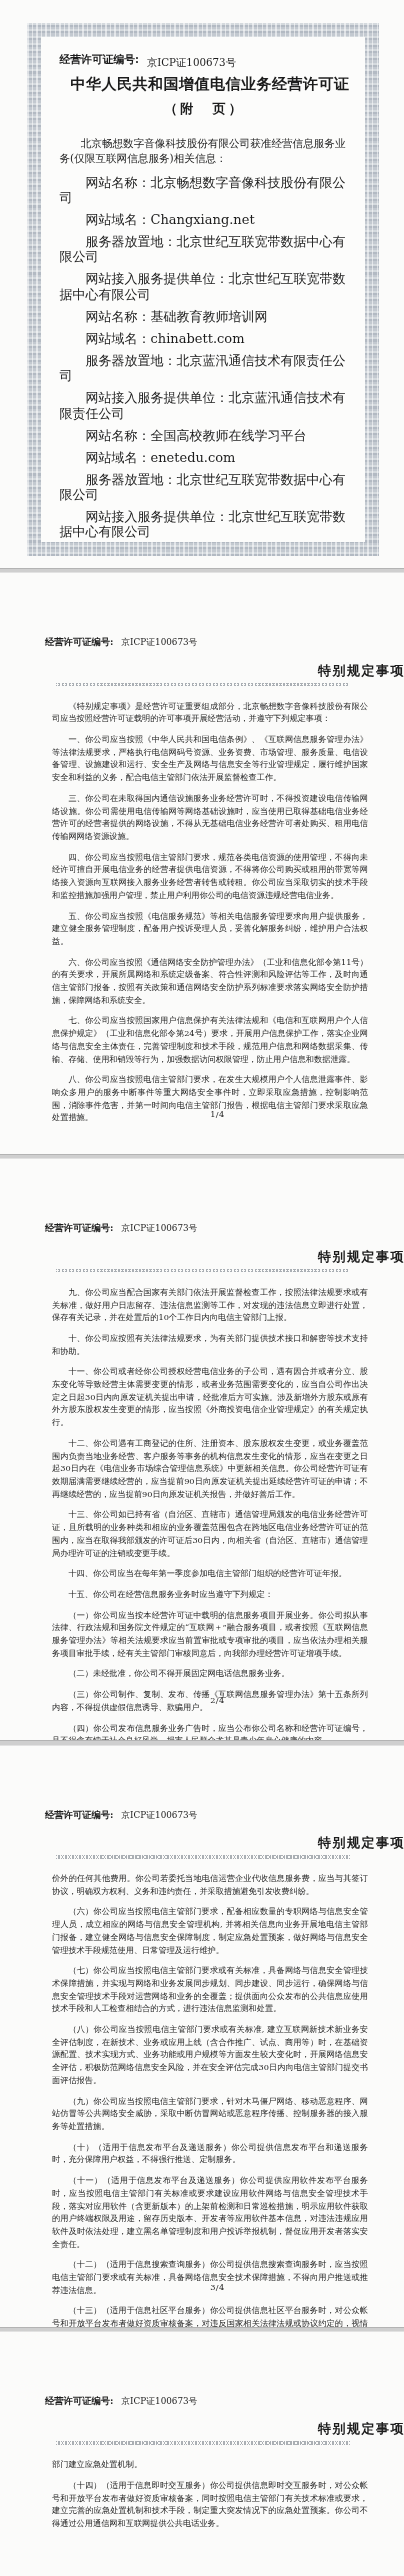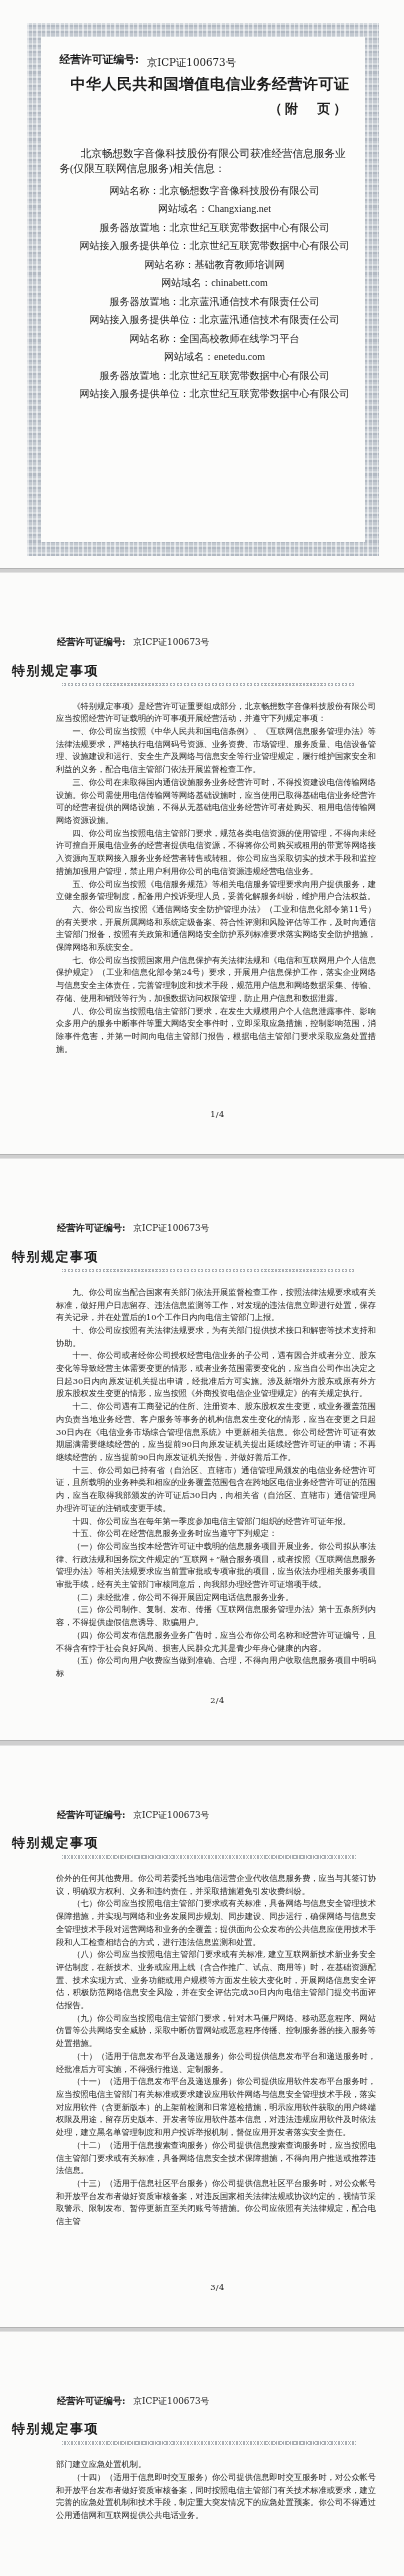--- a/index.html
+++ b/index.html
@@ -1,49 +1,49 @@
 <!DOCTYPE html>
 <html style="font-size:8.2px"><head>
 <meta charset="utf-8">
 <style>
   html,body{margin:0;padding:0;background:#ffffff;}
   .doc{width:405px;margin:0 auto;font-family:"DejaVu Serif","Liberation Serif",serif;color:#1c1c1c;}
-  .page{position:relative;background:#fbfbfa;overflow:hidden;box-sizing:border-box;padding-left:12px;}
+  .page{position:relative;background:#fbfbfa;overflow:hidden;box-sizing:border-box;}
   .page.cert{height:568px;}
   .page.special{height:581px;}
   .page.special.last{height:543px;}
   .sep{height:5.2px;background:#cfcfcf;border-top:1px solid #b3b3b3;border-bottom:0.5px solid #e2e2e2;box-sizing:border-box;}
 
   
   .cert-frame{position:absolute;left:27px;right:26px;top:23px;bottom:12px;
     background:
       repeating-linear-gradient(90deg, rgba(255,255,255,.55) 0 1.5px, rgba(255,255,255,0) 1.5px 4.6px),
       repeating-linear-gradient(0deg, #b3bac3 0 2.1px, #d5dade 2.1px 4.1px, #c3c9d0 4.1px 6.7px);
     padding:14px;box-sizing:border-box;}
   .cert-inner{background:#fcfcfb;width:100%;height:100%;box-sizing:border-box;padding:15.5px 15.5px 0 18.5px;}
   .cert-no-row{margin:0 0 3.1px 0;}
   .cert-no-label{font-weight:bold;font-size:10.8px;}
   .cert-no{display:inline-block;font-size:10.3px;margin-left:5.2px;transform:translateY(3.1px);}
   .cert-title{margin:8.2px 0 0 0;text-align:right;font-size:15px;font-weight:bold;letter-spacing:0.5px;}
-  .cert-subtitle{margin:6.2px 0 0 0;text-align:right;font-size:13px;font-weight:bold;letter-spacing:3.1px;}
-  .cert-body{margin-top:28px;font-family:Liberation Serif, serif;}
+  .cert-subtitle{margin:6.2px 0 0 0;text-align:center;font-size:13px;font-weight:bold;letter-spacing:3.1px;}
+  .cert-body{margin-top:18px;}
   .cert-intro{font-size:10.6px;line-height:1.45;text-indent:2em;margin:0 0 8.2px 0;}
-  .cert-line{font-size:10px;line-height:1.18;margin:6.7px 0;text-indent:2em;text-align:center;}
+  .cert-line{font-size:13px;line-height:1.18;margin:6.7px 0;text-indent:2em;}
 
   
   .sp-head{padding:63px 0 0 45px;}
   .sp-no-label{font-weight:bold;font-size:9.3px;}
   .sp-no{font-size:8.8px;margin-left:5.2px;}
-  .sp-title{margin:12.4px 0 3.1px 0;text-align:left;font-size:13px;font-weight:bold;letter-spacing:1.5px;}
+  .sp-title{margin:12.4px 0 3.1px 0;text-align:right;font-size:13px;font-weight:bold;letter-spacing:1.5px;}
   .zigzag{height:3.6px;width:294px;margin:1px auto 0;opacity:.75;
     background:
       repeating-linear-gradient(118deg, #8f969d 0 1px, transparent 1px 3.1px),
       repeating-linear-gradient(62deg, #8f969d 0 1px, transparent 1px 3.1px);}
   .sp-body{margin-top:13.4px;padding:0 29px 0 44px;}
-  .para{margin:0;font-size:8.2px;line-height:12.7px;text-indent:2em;text-align:justify;}
+  .para{margin:8px;font-size:8.2px;line-height:12.7px;text-indent:2em;text-align:justify;}
   .para.cont{text-indent:0;}
   .pagenum{position:absolute;bottom:35px;left:15px;width:100%;text-align:center;font-size:8.2px;letter-spacing:0.5px;}
 </style>
 </head>
 <body>
 
 <div class="doc">
 
   <section class="page cert">
     <div class="cert-frame">
@@ -142,24 +142,25 @@
   <section class="page special">
     <div class="sp-head">
       <span class="sp-no-label">经营许可证编号:</span>
       <span class="sp-no">京ICP证100673号</span>
     </div>
     <h2 class="sp-title">特别规定事项</h2>
     <div class="zigzag"></div>
     <div class="sp-body">
 
     <p class="para cont">价外的任何其他费用。你公司若委托当地电信运营企业代收信息服务费，应当与其签订协议，明确双方权利、义务和违约责任，并采取措施避免引发收费纠纷。</p>
+        <p class="para">（六）你公司应当按照电信主管部门要求，配备相应数量的专职网络与信息安全管理人员，成立相应的网络与信息安全管理机构, 并将相关信息向业务开展地电信主管部门报备，建立健全网络与信息安全保障制度，制定应急处置预案，做好网络与信息安全管理技术手段规范使用、日常管理及运行维护。</p>
         <p class="para">（七）你公司应当按照电信主管部门要求或有关标准，具备网络与信息安全管理技术保障措施，并实现与网络和业务发展同步规划、同步建设、同步运行，确保网络与信息安全管理技术手段对运营网络和业务的全覆盖；提供面向公众发布的公共信息应使用技术手段和人工检查相结合的方式，进行违法信息监测和处置。</p>
         <p class="para">（八）你公司应当按照电信主管部门要求或有关标准, 建立互联网新技术新业务安全评估制度，在新技术、业务或应用上线（含合作推广、试点、商用等）时，在基础资源配置、技术实现方式、业务功能或用户规模等方面发生较大变化时，开展网络信息安全评估，积极防范网络信息安全风险，并在安全评估完成30日内向电信主管部门提交书面评估报告。</p>
         <p class="para">（九）你公司应当按照电信主管部门要求，针对木马僵尸网络、移动恶意程序、网站仿冒等公共网络安全威胁，采取中断仿冒网站或恶意程序传播、控制服务器的接入服务等处置措施。</p>
-        <p class="para">（十）（适用于信息发布平台及递送服务）你公司提供信息发布平台和递送服务时，经批准后方可实施，不得强行推送、定制服务。</p>
+        <p class="para">（十）（适用于信息发布平台及递送服务）你公司提供信息发布平台和递送服务时，充分保障用户权益，不得强行推送、定制服务。</p>
         <p class="para">（十一）（适用于信息发布平台及递送服务）你公司提供应用软件发布平台服务时，应当按照电信主管部门有关标准或要求建设应用软件网络与信息安全管理技术手段，落实对应用软件（含更新版本）的上架前检测和日常巡检措施，明示应用软件获取的用户终端权限及用途，留存历史版本、开发者等应用软件基本信息，对违法违规应用软件及时依法处理，建立黑名单管理制度和用户投诉举报机制，督促应用开发者落实安全责任。</p>
         <p class="para">（十二）（适用于信息搜索查询服务）你公司提供信息搜索查询服务时，应当按照电信主管部门要求或有关标准，具备网络信息安全技术保障措施，不得向用户推送或推荐违法信息。</p>
         <p class="para">（十三）（适用于信息社区平台服务）你公司提供信息社区平台服务时，对公众帐号和开放平台发布者做好资质审核备案，对违反国家相关法律法规或协议约定的，视情节采取警示、限制发布、暂停更新直至关闭账号等措施。你公司应依照有关法律规定，配合电信主管</p>
       </div>
     <div class="pagenum">3/4</div>
   </section>
 
   <div class="sep"></div>
 
   <section class="page special last">

